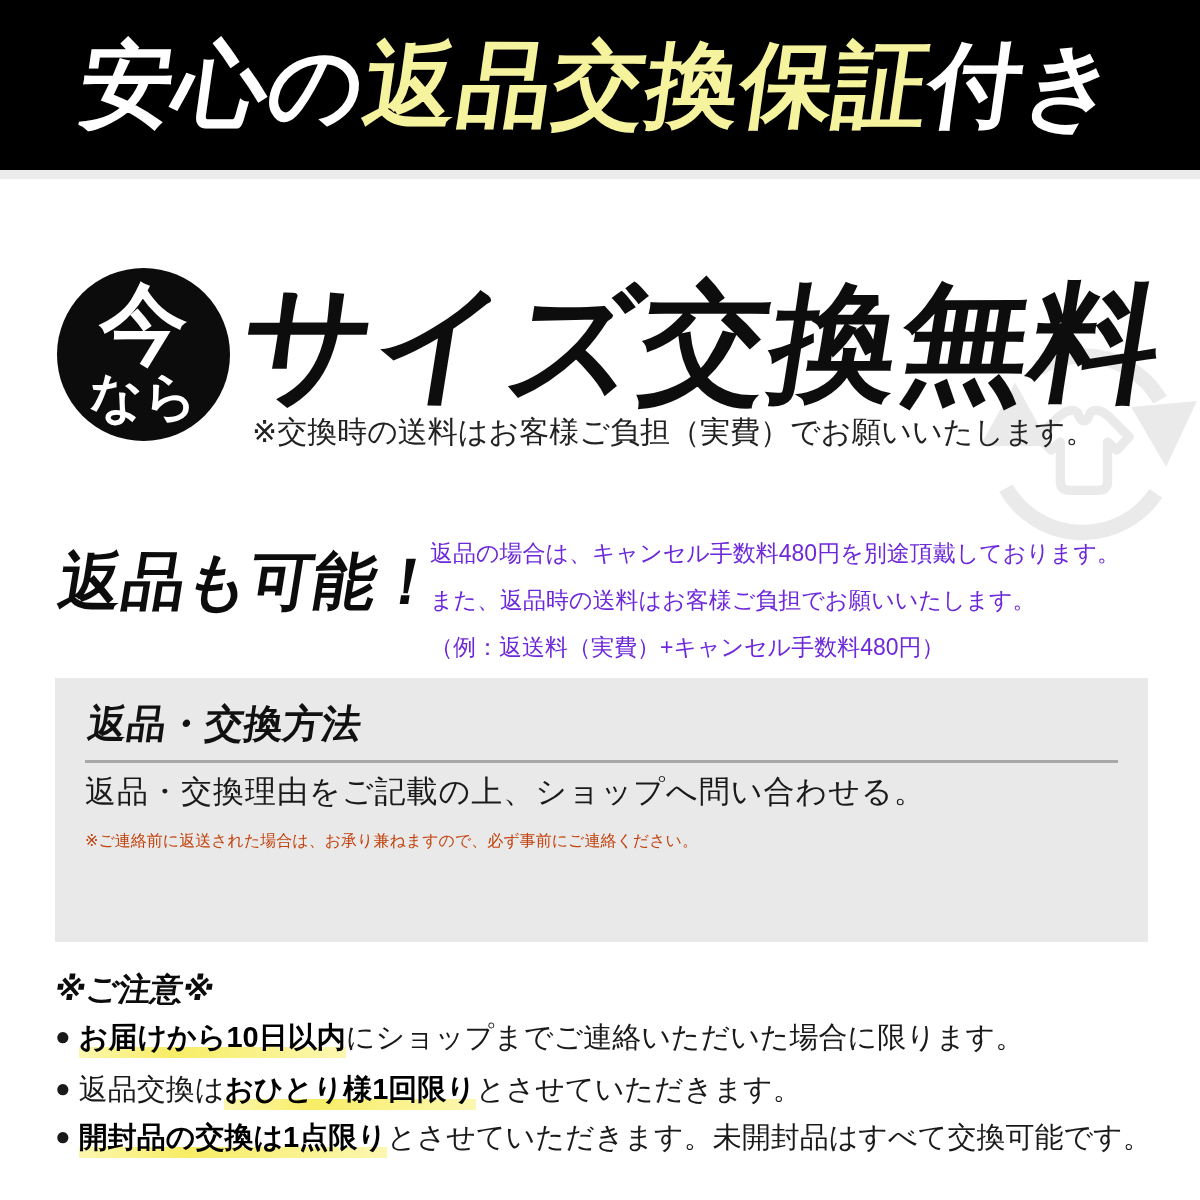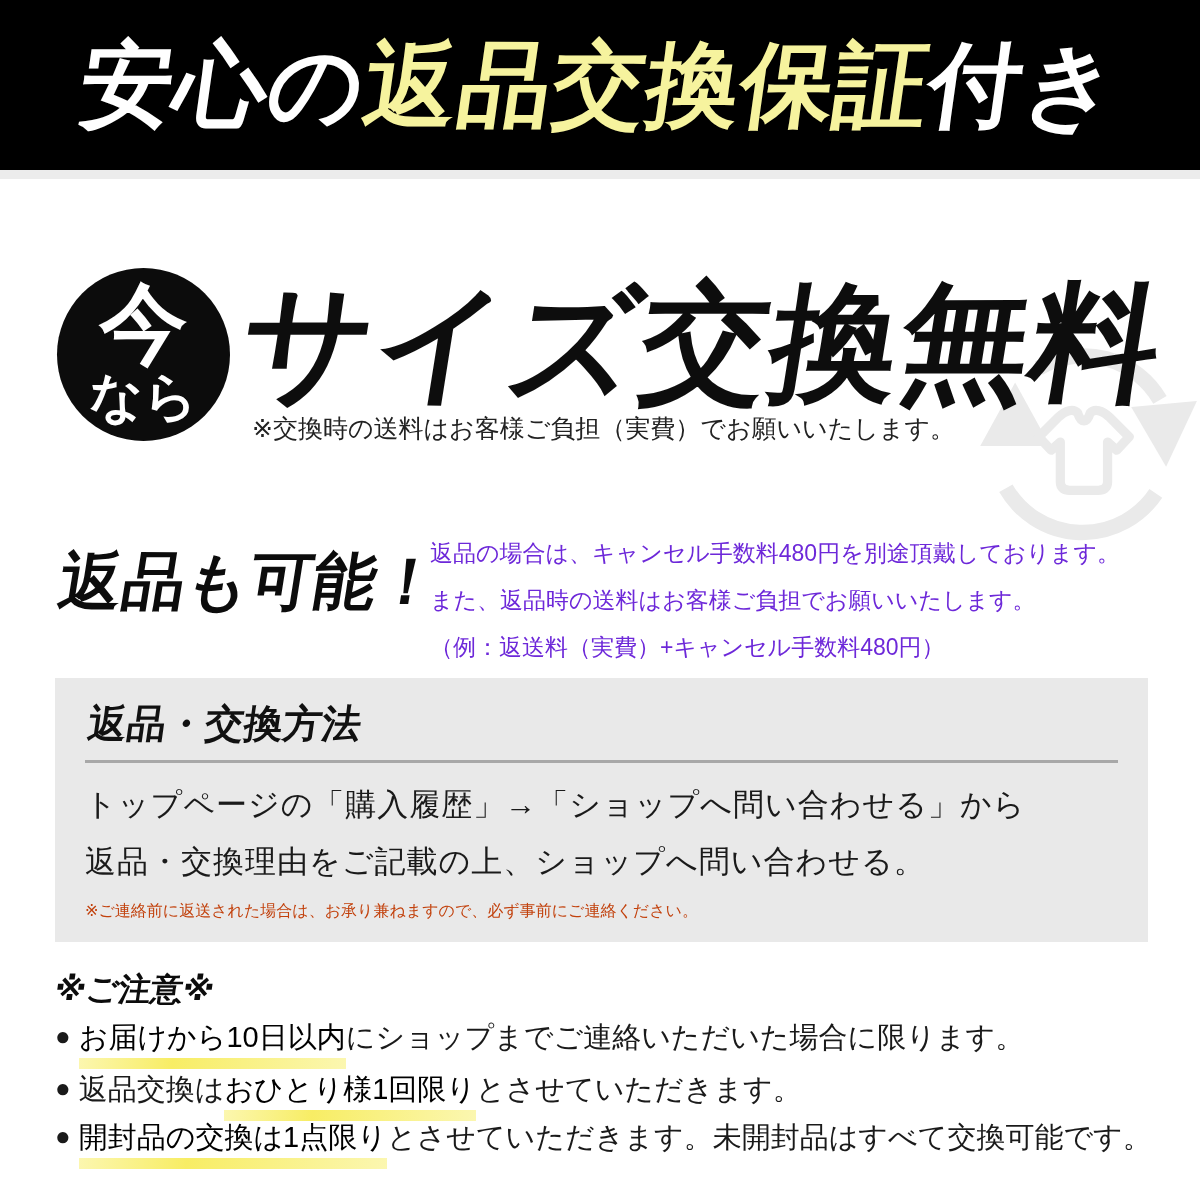--- a/index.html
+++ b/index.html
@@ -29,21 +29,21 @@
   }
   .badge .b1{font-size:88px;font-weight:900;line-height:1;margin-top:-6px;}
   .badge .b2{font-size:53px;font-weight:700;line-height:1;margin-top:2px;}
   .se-title{
     position:absolute;left:243px;top:276px;z-index:1;
     font-size:128px;font-weight:900;line-height:1.05;white-space:nowrap;
     color:#0d0d0d;transform:skewX(-9deg);letter-spacing:2px;
   }
   .se-note{
     position:absolute;left:252px;top:412px;z-index:1;
-    font-size:25px;color:#222;white-space:nowrap;letter-spacing:0px;
+    font-size:30px;color:#222;white-space:nowrap;letter-spacing:0px;
   }
   .exchange-icon{position:absolute;left:972px;top:333px;z-index:0;}
 
   
   .returns-title{
     position:absolute;left:60px;top:550px;
     font-size:63px;font-weight:900;line-height:1;white-space:nowrap;
     transform:skewX(-9deg);color:#0c0c0c;
   }
   .returns-text{
@@ -69,24 +69,24 @@
   .notice-title{
     position:absolute;left:55px;top:968px;
     font-size:32px;font-weight:900;transform:skewX(-8deg);color:#0c0c0c;white-space:nowrap;
   }
   .notice-row{position:absolute;left:55px;font-size:29px;color:#1a1a1a;white-space:nowrap;line-height:40px;}
   .notice-row .dot{font-size:26px;margin-right:8px;vertical-align:2px;}
   .notice-row.r1{top:1016px;}
   .notice-row.r2{top:1068px;}
   .notice-row.r3{top:1116px;}
   .hl{
-    font-weight:400;color:#000;
+    font-weight:700;color:#000;
     background-image:linear-gradient(97deg,rgba(249,240,110,.55),rgba(247,236,92,.95) 35%,rgba(250,244,150,.75));
     background-repeat:no-repeat;background-size:100% 11px;background-position:0 100%;
-    padding-bottom:16px;
+    padding-bottom:5px;
   }
 </style>
 </head>
 <body>
 
 <div class="page">
 
   <div class="header-bar">
     <div class="header-title">
       <span class="white">安心の</span><span class="yellow">返品交換保証</span><span class="white">付き</span>
@@ -116,21 +116,20 @@
   <div class="returns-title">返品も可能！</div>
   <div class="returns-text">
     <div>返品の場合は、キャンセル手数料480円を別途頂戴しております。</div>
     <div>また、返品時の送料はお客様ご負担でお願いいたします。</div>
     <div>（例：返送料（実費）+キャンセル手数料480円）</div>
   </div>
 
   <div class="method-box">
     <p class="method-title">返品・交換方法</p>
     <div class="method-divider"></div>
-    <p class="method-line first">トップページの「購入履歴」→「ショップへ問い合わせる」から</p>
     <p class="method-line">返品・交換理由をご記載の上、ショップへ問い合わせる。</p>
     <p class="method-note">※ご連絡前に返送された場合は、お承り兼ねますので、必ず事前にご連絡ください。</p>
   </div>
 
   <div class="notice-title">※ご注意※</div>
 
   <div class="notice-row r1">
     <span class="dot">●</span><span></span><span class="hl">お届けから10日以内</span><span>にショップまでご連絡いただいた場合に限ります。</span>
   </div>
   <div class="notice-row r2">

